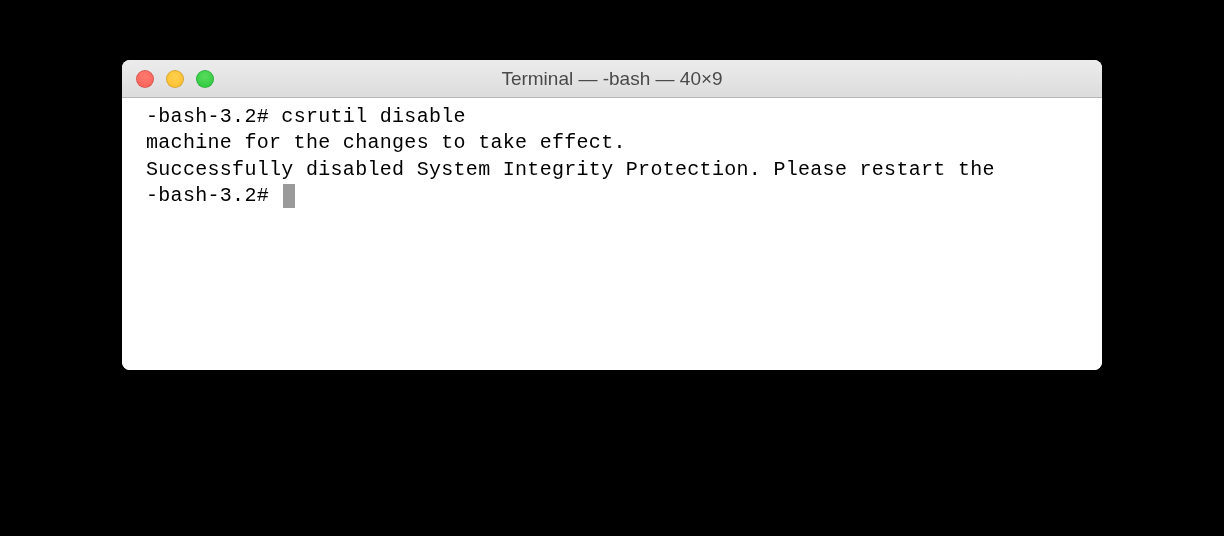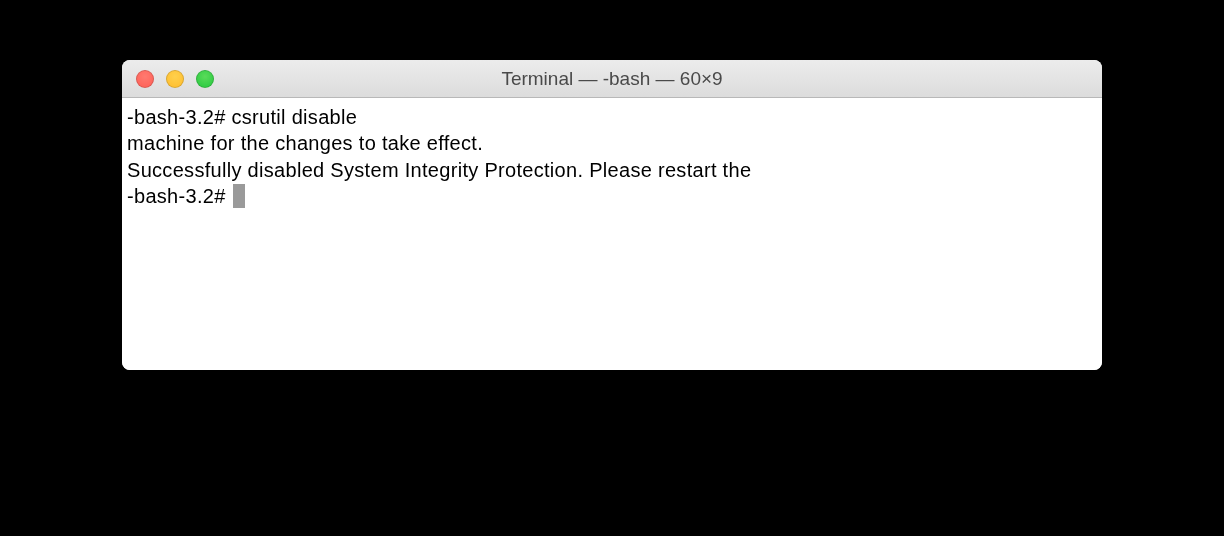--- a/index.html
+++ b/index.html
@@ -62,22 +62,22 @@
       flex: 1;
       text-align: center;
       font-family: -apple-system, "Helvetica Neue", Helvetica, Arial, sans-serif;
       font-size: 19px;
       color: #4a4a4a;
       font-weight: 400;
     }
     .terminal-body {
       flex: 1;
       background: #ffffff;
-      padding: 6px 5px;
-      font-family: Liberation Sans, sans-serif;
+      padding: 6px 24px;
+      font-family: Liberation Mono, monospace;
       font-size: 20px;
       line-height: 1.32;
       color: #000000;
       white-space: pre-wrap;
       word-wrap: break-word;
       overflow: hidden;
       letter-spacing: 0.3px;
     }
     .terminal-line {
       display: block;
@@ -98,16 +98,16 @@
 </head>
 <body>
 
 <div class="window">
   <div class="title-bar">
     <div class="traffic-lights">
       <div class="traffic-light close"></div>
       <div class="traffic-light minimize"></div>
       <div class="traffic-light zoom"></div>
     </div>
-    <div class="window-title">Terminal — -bash — 60×9</div>
+    <div class="window-title">Terminal — -bash — 40×9</div>
   </div>
   <div class="terminal-body"><span class="terminal-line"><span>-bash-3.2# </span><span>csrutil disable</span></span><span class="terminal-line">machine for the changes to take effect.</span><span class="terminal-line">Successfully disabled System Integrity Protection. Please restart the</span><span class="prompt-line"><span>-bash-3.2# </span><span class="cursor"></span></span></div>
 </div>
 
 </body></html>

